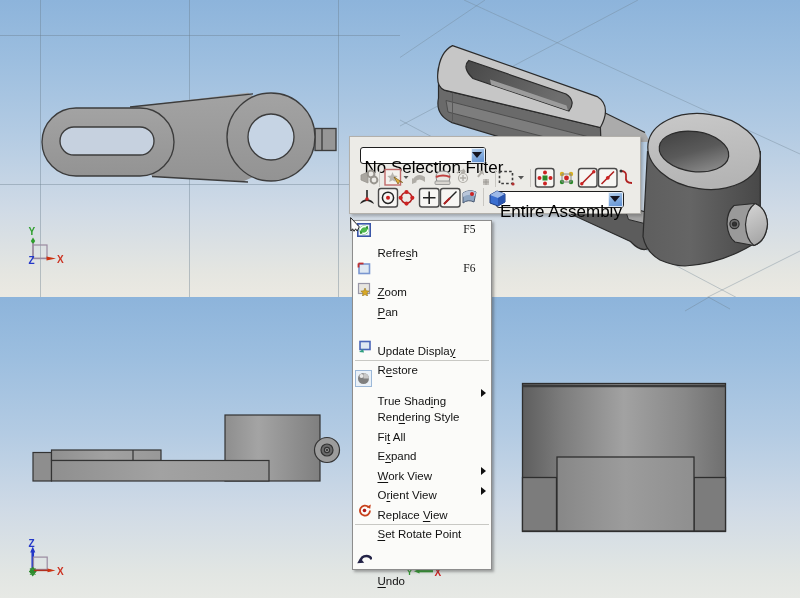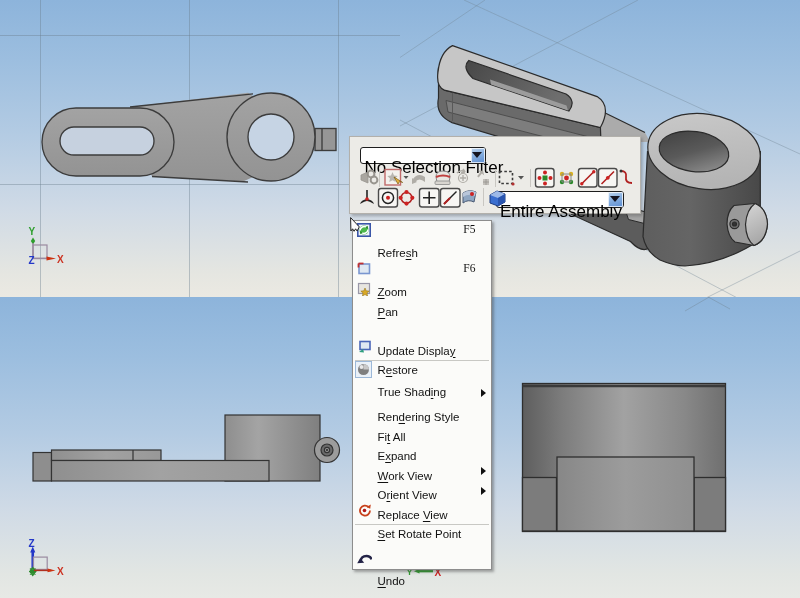--- a/index.html
+++ b/index.html
@@ -358,21 +358,21 @@
     <div class="mi" style="top:116px">
         <span class="mic">
       <svg width="15" height="15" viewBox="0 0 15 15">
             <rect x="3" y="2.5" width="10" height="8" fill="#dfe8f2" stroke="#4a66b8" stroke-width="1.6"></rect>
             <path d="M6,10 l-4,3 l5,0.5 z" fill="#2e9e7e"></path>
           </svg>
       </span>
         <span class="ml">R<u>e</u>store</span>
       </div>
     <div class="msep" style="top:139.1px"></div>
-    <div class="mi" style="top:138px">
+    <div class="mi" style="top:147px">
         <span class="mic" style="left:2px">
       <svg width="17" height="17" viewBox="0 0 17 17">
             <rect x="0.5" y="0.5" width="16" height="16" fill="#eaf1f8" stroke="#9cb8d8" stroke-width="1"></rect>
             <circle cx="8.5" cy="8.5" r="5.5" fill="#7f7f7f"></circle>
             <path d="M8.5,3 a5.5,5.5 0 0 1 5.5,5.5 l-5.5,0 z" fill="#c8c8c8"></path>
             <circle cx="6.5" cy="6" r="2" fill="#e8e8e8"></circle>
           </svg>
       </span>
         <span class="ml">True Shad<u>i</u>ng</span>
       </div>

